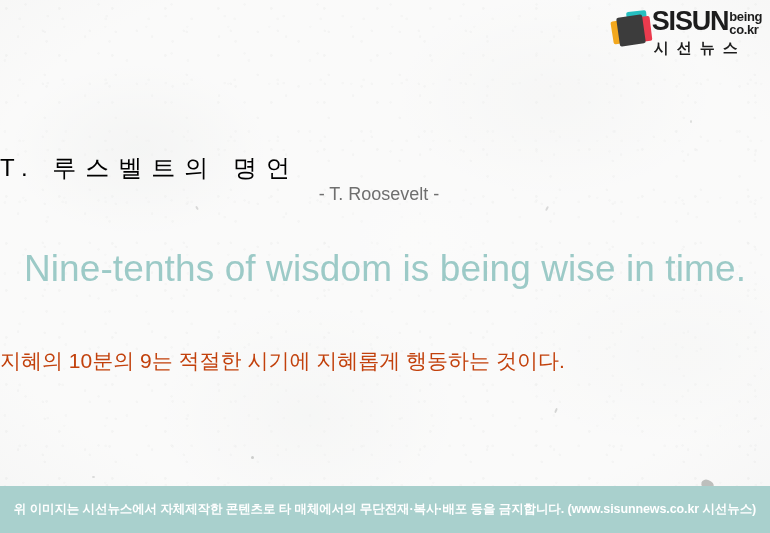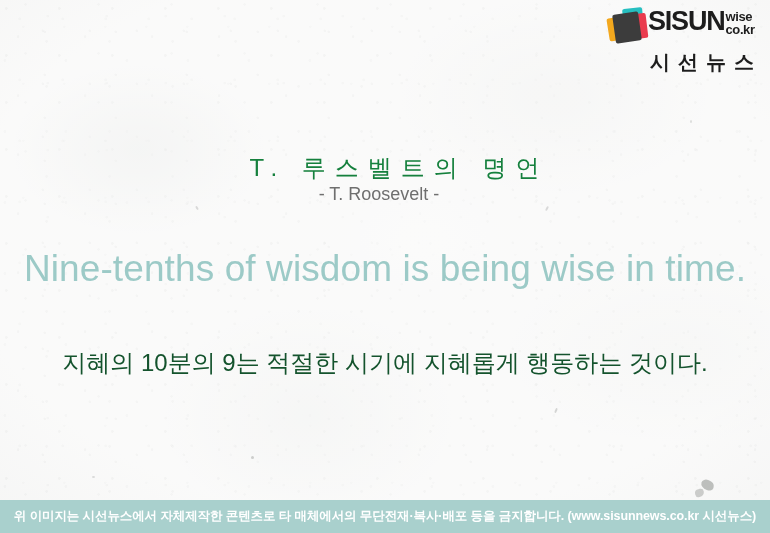--- a/index.html
+++ b/index.html
@@ -50,87 +50,85 @@
   }
   .paper-vig {
     position:absolute; inset:0;
     background:radial-gradient(ellipse 120% 115% at 50% 45%, rgba(255,255,255,.55) 0 45%, rgba(200,202,200,.18) 100%);
     pointer-events:none;
   }
 
   
   .logo {
     position:absolute; top:8px; right:8px;
-    display:flex; align-items:flex-start; gap:0;
+    display:flex; align-items:center; gap:0;
   }
   .logo-mark { position:relative; width:40px; height:40px; flex:none; }
   .sq { position:absolute; border-radius:2px; }
   .sq-yellow { left:0;  top:9px;  width:22px; height:23px; background:#f3a81e; transform:rotate(-9deg); }
   .sq-teal   { left:15px; top:0;  width:20px; height:20px; background:#26bfc0; transform:rotate(-6deg); }
   .sq-red    { left:18px; top:6px; width:21px; height:25px; background:#ea3b4e; transform:rotate(-7deg); }
   .sq-dark   { left:6px;  top:5px; width:26px; height:29px; background:#3c3c3c; transform:rotate(-8deg); }
 
   .logo-word { display:flex; flex-direction:column; line-height:1; padding-top:1px; }
   .logo-row1 { display:flex; align-items:flex-start; }
   .logo-sisun {
     font-size:27px; font-weight:bold; color:#1d1d1d;
     letter-spacing:-1.2px; line-height:.92;
   }
   .logo-tld { display:flex; flex-direction:column; margin-left:1px; padding-top:1px; }
   .logo-news, .logo-cokr {
     font-size:13px; font-weight:bold; color:#1d1d1d; line-height:1.02; letter-spacing:-.4px;
   }
   .logo-kor {
-    font-size:20px; font-weight:bold; color:#1d1d1d;
-    letter-spacing:8px; margin-top:15px; padding-left:2px;
+    font-size:15px; font-weight:bold; color:#1d1d1d;
+    letter-spacing:8px; margin-top:3px; padding-left:2px;
   }
 
   
   .content { position:absolute; inset:0; }
 
   .title {
     position:absolute; top:152px; left:0; right:0;
-    text-align:center;
-    font-size:24px; color:#15803d;
-    letter-spacing:9px; font-weight:400;padding-left:28px;
+    font-size:24px; color:#000000;
+    letter-spacing:9px; font-weight:400;
   }
   .subtitle {
     position:absolute; top:184px; left:0; right:12px;
     text-align:center;
     font-size:18px; color:#6f6f6f; font-weight:400;
   }
   .quote {
     position:absolute; top:248px; left:0; right:0;
     text-align:center;
     font-size:37px; color:#9ccac7; font-weight:400;
     letter-spacing:.1px;
   }
   .translation {
     position:absolute; top:347px; left:0; right:0;
-    text-align:center;
-    font-size:24px; color:#14532d; font-weight:400;
+    font-size:21px; color:#c2410c; font-weight:400;
   }
 
   
   .blob {
     position:absolute; background:#8d8f8d; opacity:.55; pointer-events:none;
   }
   .blob-a { right:56px; bottom:43px; width:13px; height:10px; border-radius:45% 55% 40% 60%; transform:rotate(18deg); }
   .blob-b { right:66px; bottom:36px; width:9px;  height:8px;  border-radius:50% 40% 60% 45%; transform:rotate(-12deg); opacity:.42; }
   .dot-a  { left:251px; top:456px; width:3px; height:3px; border-radius:50%; opacity:.40; }
   .dot-b  { left:555px; top:408px; width:2px; height:5px; border-radius:40%; opacity:.35; transform:rotate(22deg); }
   .dot-c  { left:196px; top:206px; width:2px; height:4px; border-radius:40%; opacity:.30; transform:rotate(-30deg); }
   .dot-d  { left:546px; top:206px; width:2px; height:5px; border-radius:40%; opacity:.30; transform:rotate(28deg); }
   .dot-e  { left:92px;  top:476px; width:3px; height:2px; border-radius:50%; opacity:.28; }
   .dot-f  { left:690px; top:120px; width:2px; height:3px; border-radius:50%; opacity:.26; }
 
   
   .footer {
     position:absolute; left:0; right:0; bottom:0;
-    height:33px;
+    height:47px;
     background:#a9d0cd;
     display:flex; align-items:center; justify-content:center;
   }
   .footer-text {
     font-size:12.5px; color:#ffffff; font-weight:bold;
     letter-spacing:-.1px; white-space:nowrap;
   }
 </style>
 </head>
 <body>
@@ -154,21 +152,21 @@
     <div class="logo-mark">
       <span class="sq sq-yellow"></span>
       <span class="sq sq-teal"></span>
       <span class="sq sq-red"></span>
       <span class="sq sq-dark"></span>
     </div>
     <div class="logo-word">
       <div class="logo-row1">
         <span class="logo-sisun">SISUN</span>
         <span class="logo-tld">
-          <span class="logo-news">wise</span>
+          <span class="logo-news">being</span>
           <span class="logo-cokr">co.kr</span>
         </span>
       </div>
       <span class="logo-kor">시선뉴스</span>
     </div>
   </div>
 
   <div class="content">
     <div class="title">T. 루스벨트의 명언</div>
     <div class="subtitle">- T. Roosevelt -</div>

